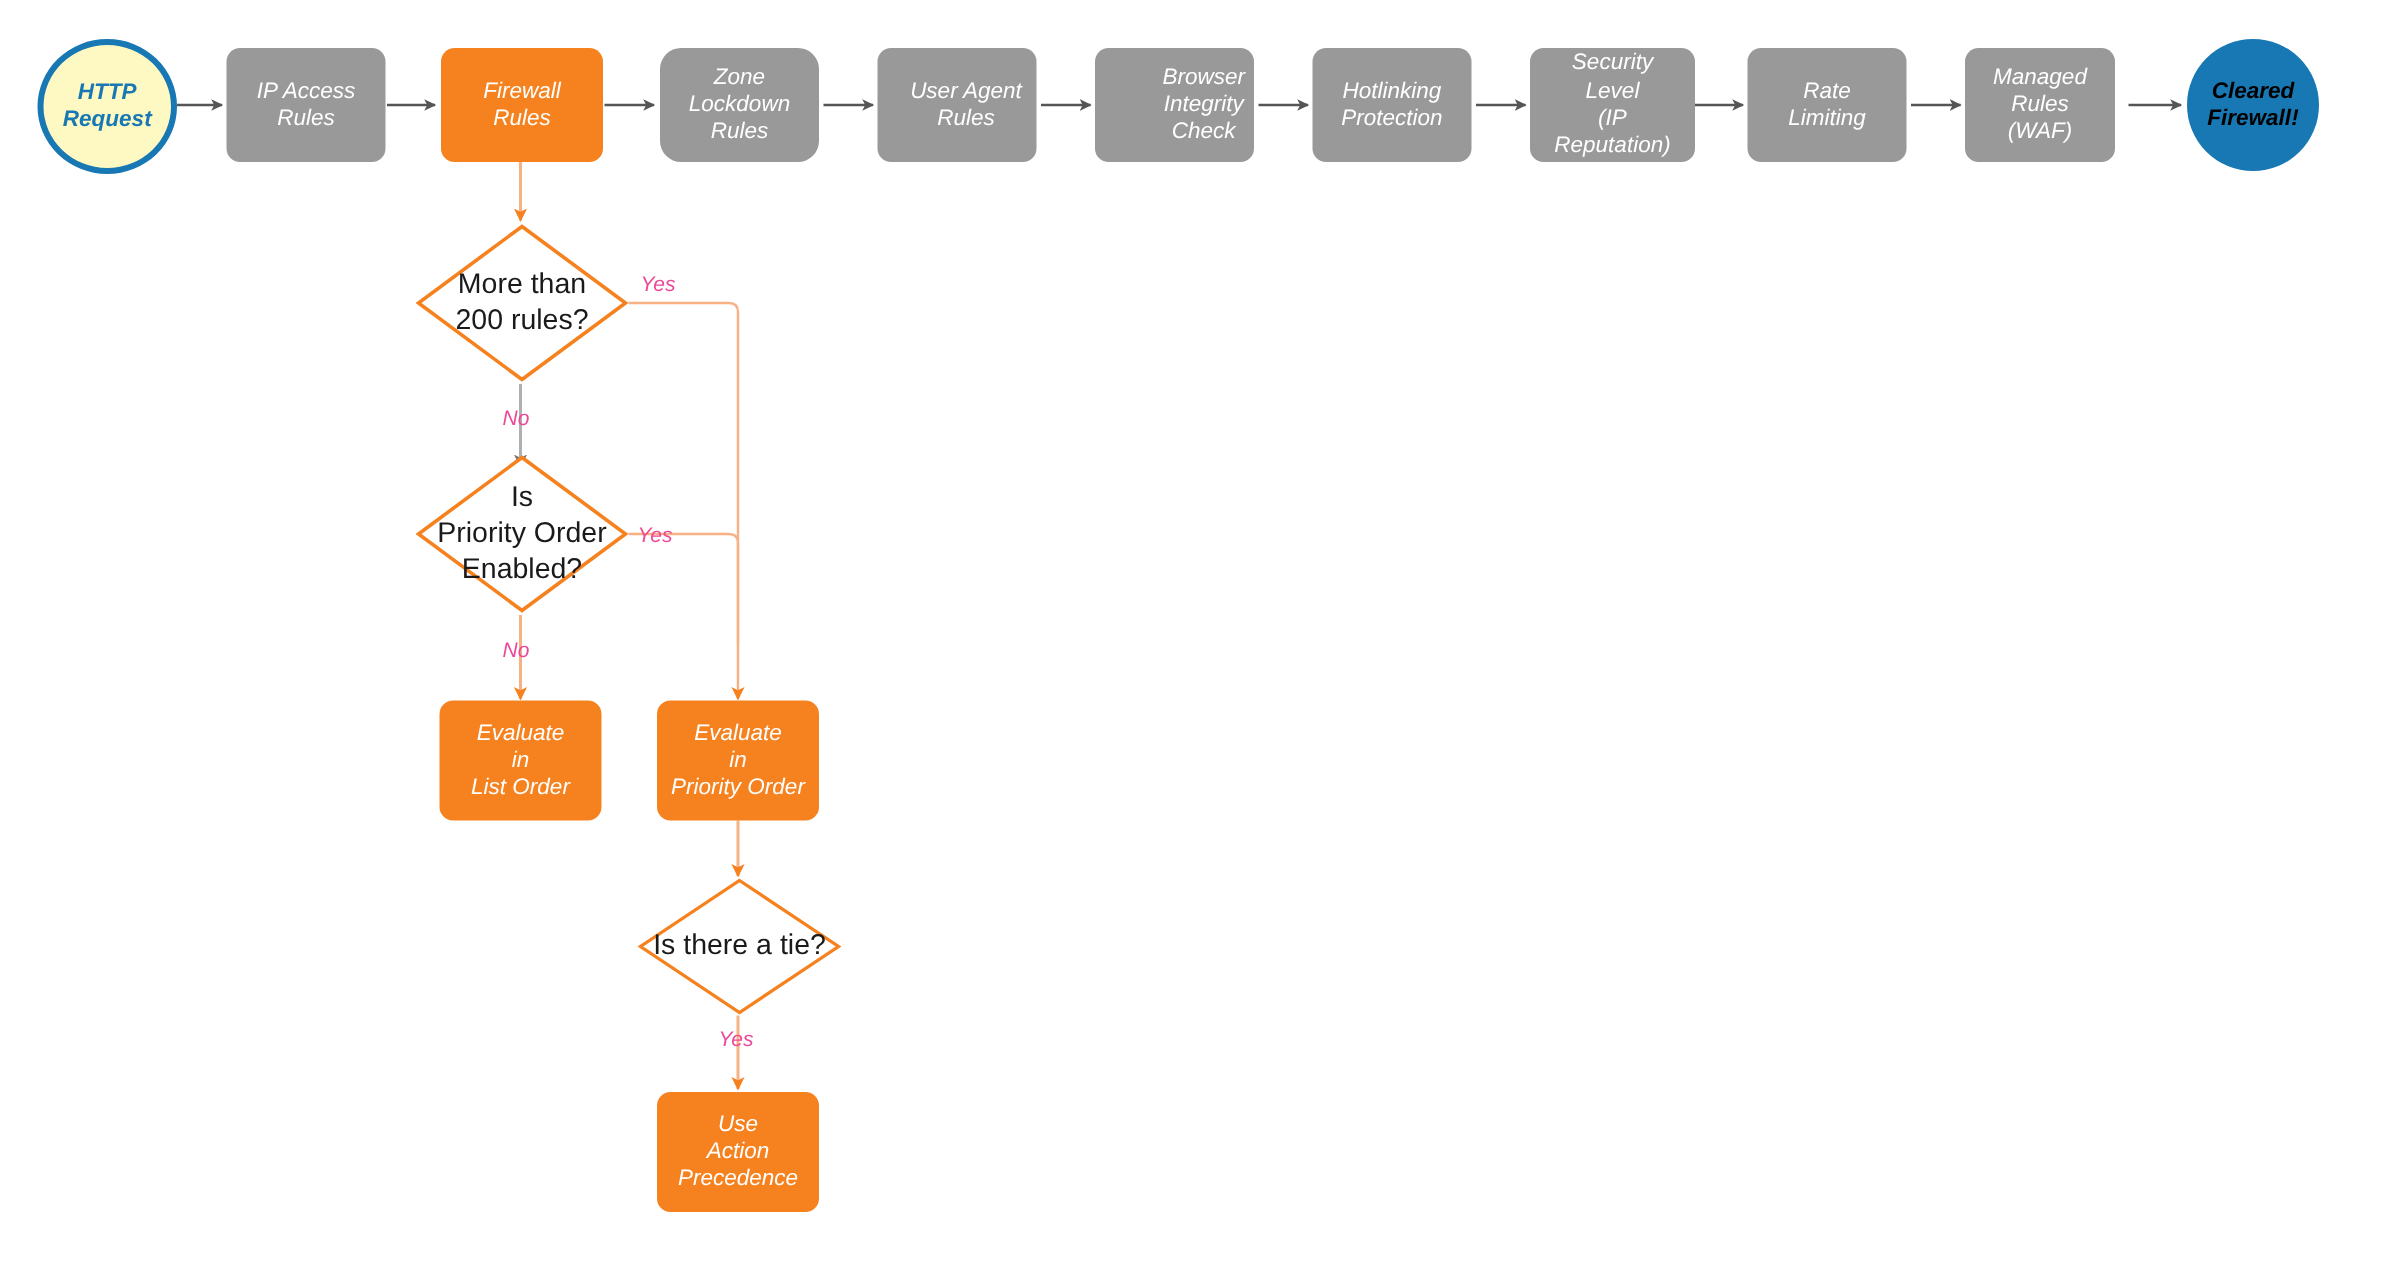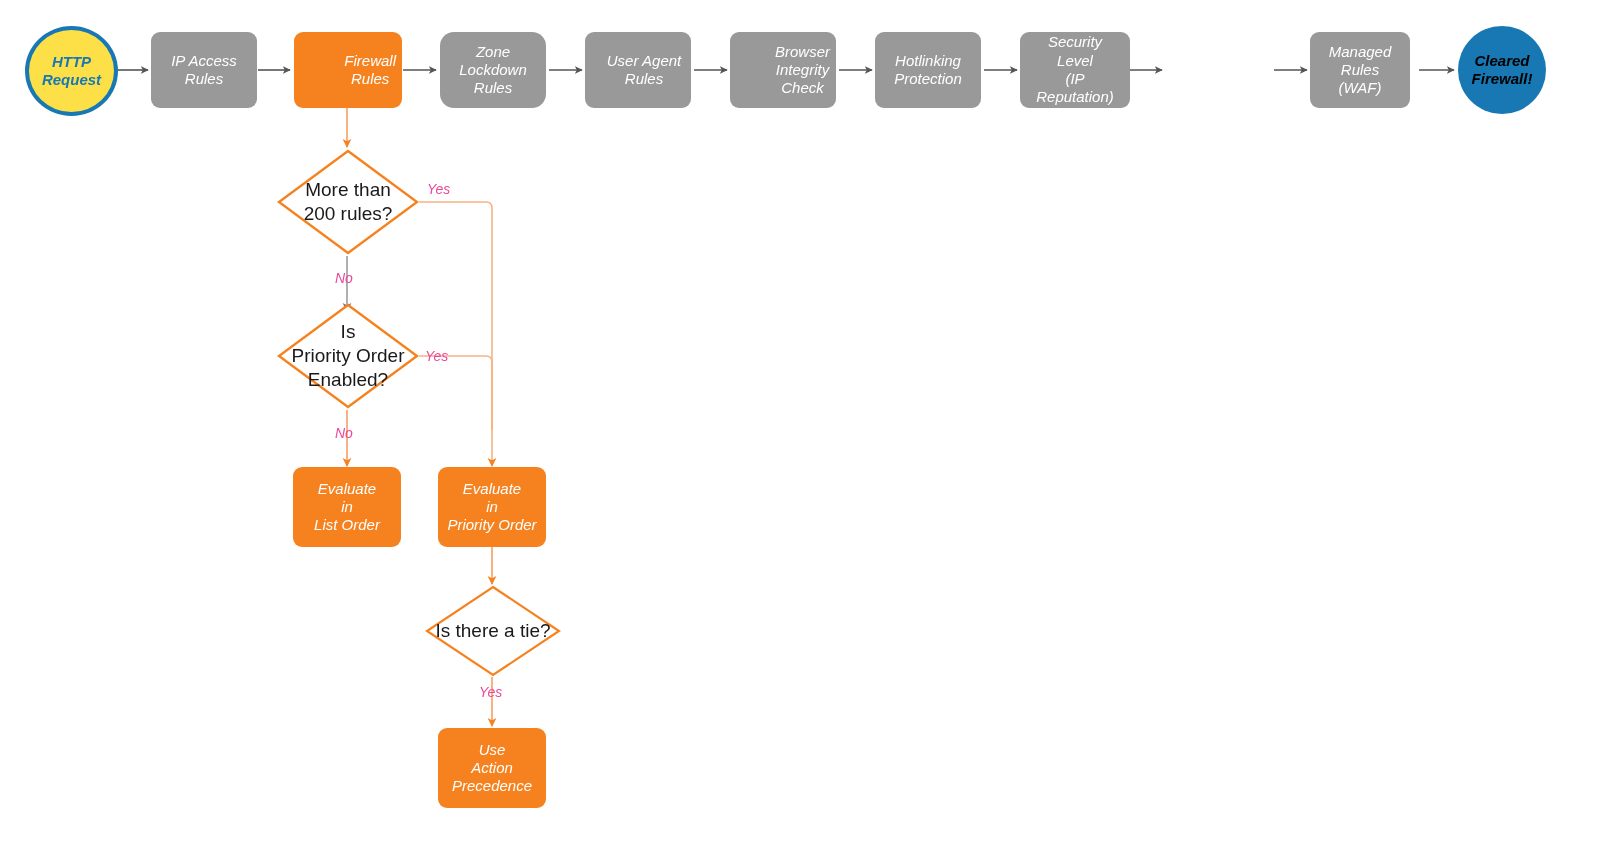--- a/index.html
+++ b/index.html
@@ -54,21 +54,21 @@
 
   
   .term {
     border-radius: 50%;
     font-size: 15px;
     font-style: italic;
     font-weight: bold;
     white-space: pre-line;
   }
   .term.outline {
-    background: #fde047;
+    background: #fef9c3;
     border: 4px solid #1878b4;
     color: #1878b4;
   }
   .term.filled {
     background: #1878b4;
     color: #000000;
   }
 
   
   .decision {
@@ -147,21 +147,21 @@
   <div class="node term outline" style="left:25px; top:26px; width:93px; height:90px;">
     <span>HTTP
 Request</span>
   </div>
 
   <div class="node proc gray" style="left:151px; top:32px; width:106px; height:76px;">
     <span>IP Access
 Rules</span>
   </div>
 
-  <div class="node proc orange" style="left:294px; top:32px; width:108px; height:76px;justify-content:flex-end;">
+  <div class="node proc orange" style="left:294px; top:32px; width:108px; height:76px;">
     <span>Firewall
 Rules</span>
   </div>
 
   <div class="node proc gray" style="left:440px; top:32px; width:106px; height:76px;border-radius:14px;">
     <span>Zone
 Lockdown
 Rules</span>
   </div>
 
@@ -180,20 +180,24 @@
     <span>Security
 Level
 (IP Reputation)</span>
   </div>
 
   <div class="node proc gray" style="left:875px; top:32px; width:106px; height:76px;">
     <span>Hotlinking
 Protection</span>
   </div>
 
+  <div class="node proc gray" style="left:1165px; top:32px; width:106px; height:76px;">
+    <span>Rate
+Limiting</span>
+  </div>
 
   <div class="node proc gray" style="left:1310px; top:32px; width:100px; height:76px;text-align:center;">
     <span>Managed
 Rules
 (WAF)</span>
   </div>
 
   <div class="node term filled" style="left:1458px; top:26px; width:88px; height:88px;">
     <span>Cleared
 Firewall!</span>

